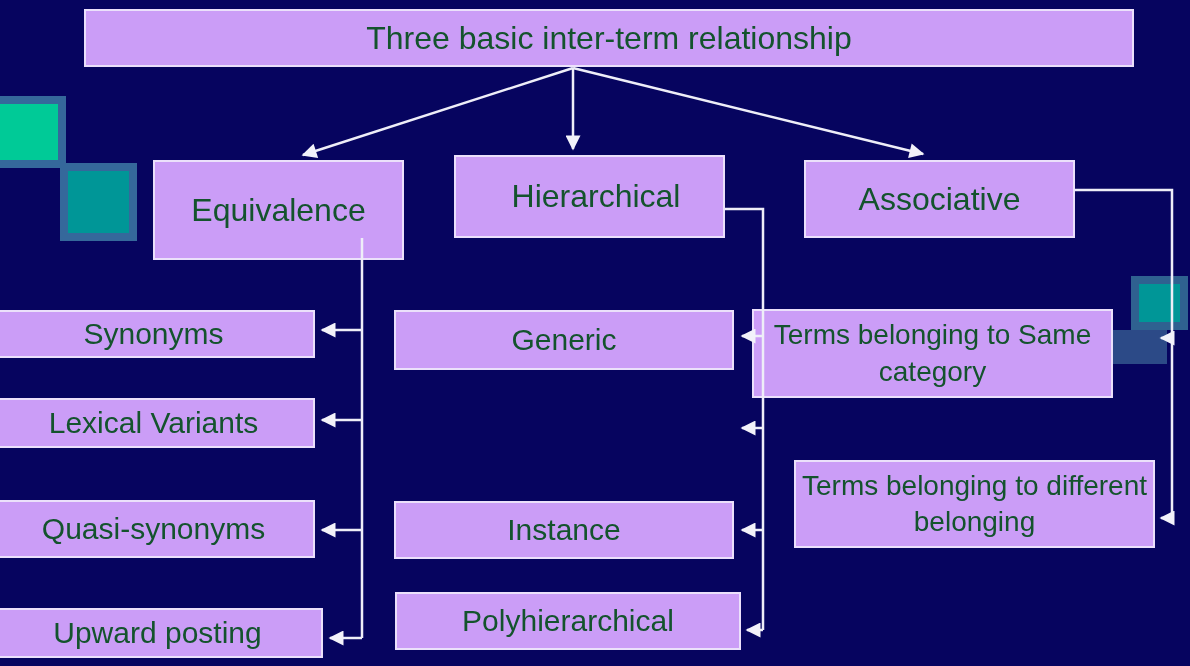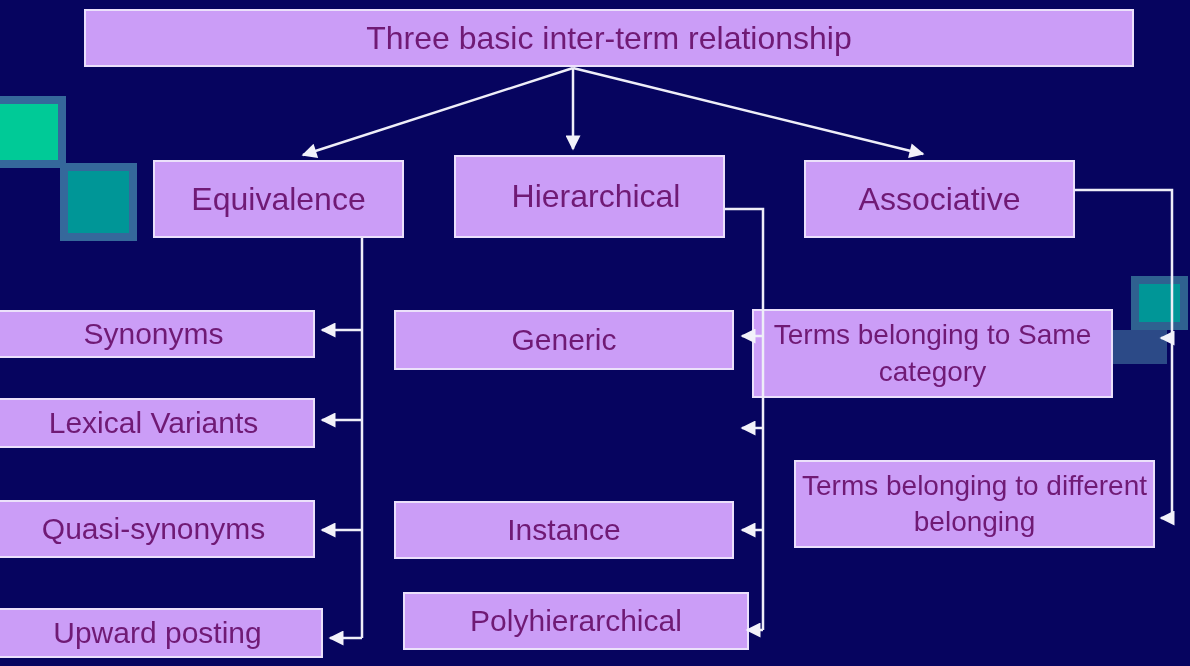--- a/index.html
+++ b/index.html
@@ -25,43 +25,43 @@
   #sqA { left: -26px; top: 96px;  width: 92px; height: 72px; background: #00ca97; }
   #sqB { left: 60px;  top: 163px; width: 77px; height: 78px; background: #009697; }
   #sqC { left: 1131px; top: 276px; width: 57px; height: 54px; background: #009697; border-color: #2f6190; }
   #sqD { position: absolute; left: 1108px; top: 330px; width: 59px; height: 34px; background: #2c4a87; z-index: 1; }
   
   .node {
     position: absolute;
     box-sizing: border-box;
     background: #cb9df7;
     border: 2px solid #ebe0fb;
-    color: #701a75;
+    color: #14532d;
     display: flex;
     align-items: center;
     justify-content: center;
     text-align: center;
     z-index: 2;
     line-height: 1.15;
   }
   .lvl1 { font-size: 32px; }
   .lvl2 { font-size: 30px; }
   .lvl2-sm { font-size: 28px; line-height: 1.3; }
   #b-title   { left: 84px;  top: 9px;   width: 1050px; height: 58px; font-size: 32px; }
-  #b-equiv   { left: 153px; top: 160px; width: 251px;  height: 78px; }
+  #b-equiv   { left: 153px; top: 160px; width: 251px;  height: 100px; }
   #b-hier    { left: 454px; top: 155px; width: 271px;  height: 83px; padding-left: 13px; }
   #b-assoc   { left: 804px; top: 160px; width: 271px;  height: 78px; }
   #b-syn     { left: -8px;  top: 310px; width: 323px;  height: 48px; }
   #b-lex     { left: -8px;  top: 398px; width: 323px;  height: 50px; }
   #b-quasi   { left: -8px;  top: 500px; width: 323px;  height: 58px; }
   #b-upward  { left: -8px;  top: 608px; width: 331px;  height: 50px; }
   #b-generic { left: 394px; top: 310px; width: 340px;  height: 60px; }
   #b-whole   { left: 394px; top: 400px; width: 341px;  height: 68px; }
   #b-inst    { left: 394px; top: 501px; width: 340px;  height: 58px; }
-  #b-poly    { left: 395px; top: 592px; width: 346px;  height: 58px; margin-left: 8px; }
+  #b-poly    { left: 395px; top: 592px; width: 346px;  height: 58px; }
   #b-same    { left: 752px; top: 309px; width: 361px;  height: 89px; }
   #b-diff    { left: 794px; top: 460px; width: 361px;  height: 88px; }
   
   .wires {
     position: absolute;
     left: 0;
     top: 0;
     z-index: 3;
     pointer-events: none;
   }

